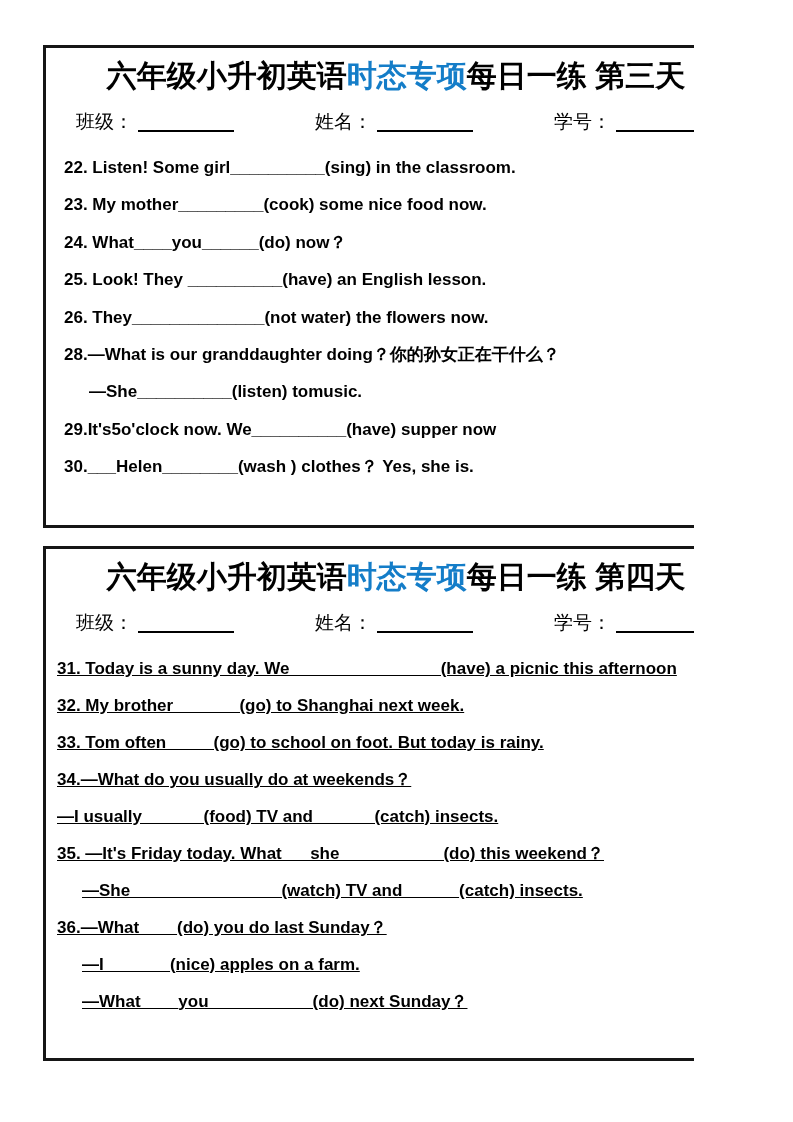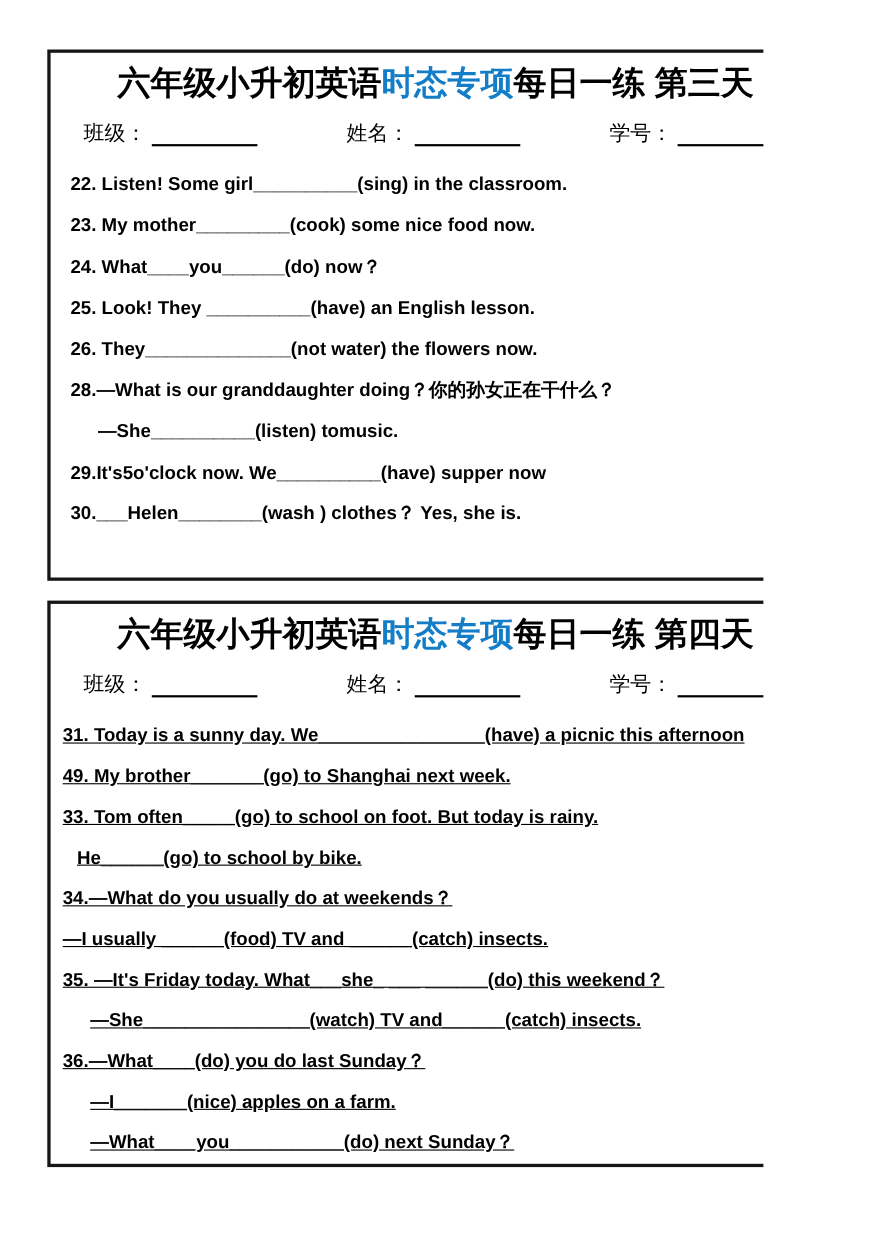--- a/index.html
+++ b/index.html
@@ -38,21 +38,21 @@
   .title .hl {  }
 
   .name-row {
     display: flex;
     justify-content: space-between;
     align-items: flex-end;
     margin: 15px 34px 0 30px;
     font-size: 19px;
     line-height: 24px;
   }
-  .name-field { display: flex; align-items: center; }
+  .name-field { display: flex; align-items: flex-start; }
   .blank-line {
     display: inline-block;
     width: 96px;
     height: 20px;
     margin-left: 5px;
     border-bottom: 2px solid #000000;
   }
 
   .questions {
     margin-top: 15px;
@@ -122,23 +122,22 @@
           <span class="blank-line"></span>
       </div>
       <div class="name-field">
         <span>学号：</span>
           <span class="blank-line"></span>
       </div>
     </div>
 
     <div class="questions">
       <div class="q">31. Today is a sunny day. We________________(have) a picnic this afternoon</div>
-      <div class="q">49. My brother_______(go) to Shanghai next week.</div>
+      <div class="q">32. My brother_______(go) to Shanghai next week.</div>
       <div class="q">33. Tom often_____(go) to school on foot. But today is rainy.</div>
-      <div class="q indent-sm">He______(go) to school by bike.</div>
       <div class="q">34.—What do you usually do at weekends？</div>
       <div class="q">—I usually ______(food) TV and ______(catch) insects.</div>
       <div class="q">35. —It's Friday today. What___she_ ___ ______(do) this weekend？</div>
       <div class="q indent">—She________________(watch) TV and______(catch) insects.</div>
       <div class="q">36.—What____(do) you do last Sunday？</div>
       <div class="q indent">—I_______(nice) apples on a farm.</div>
       <div class="q indent">—What____you___________(do) next Sunday？</div>
     </div>
   </section>
 

